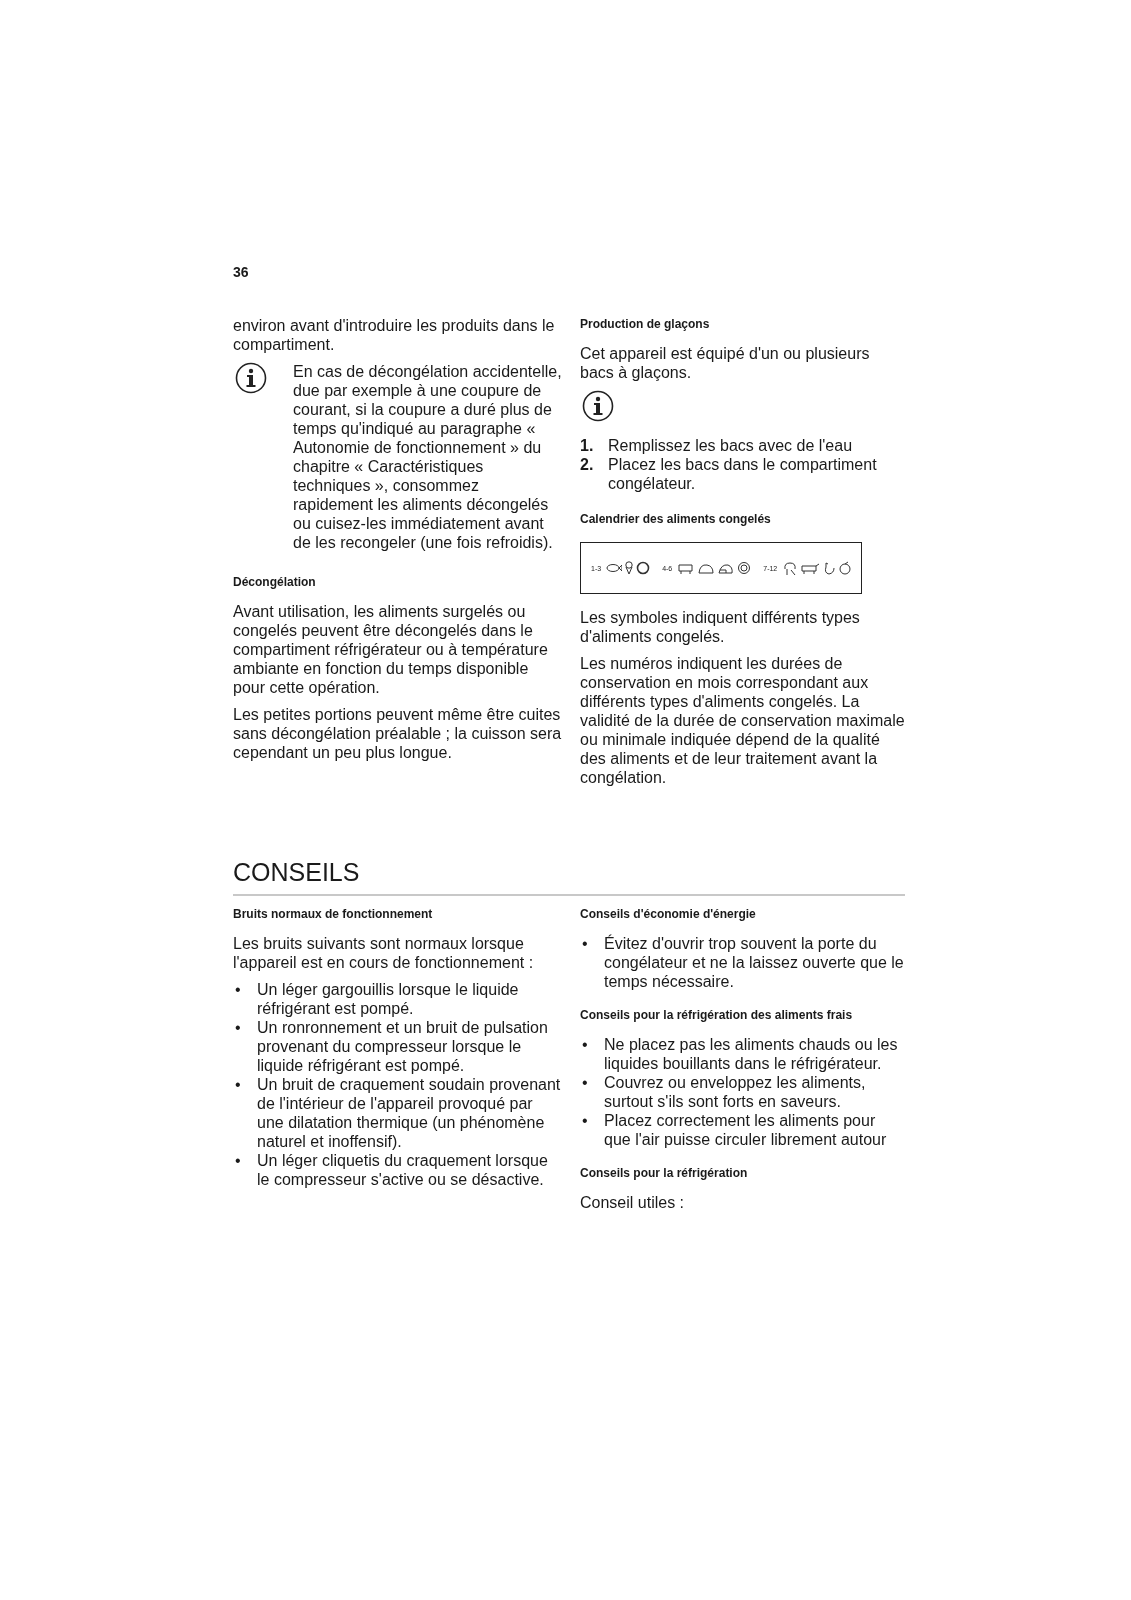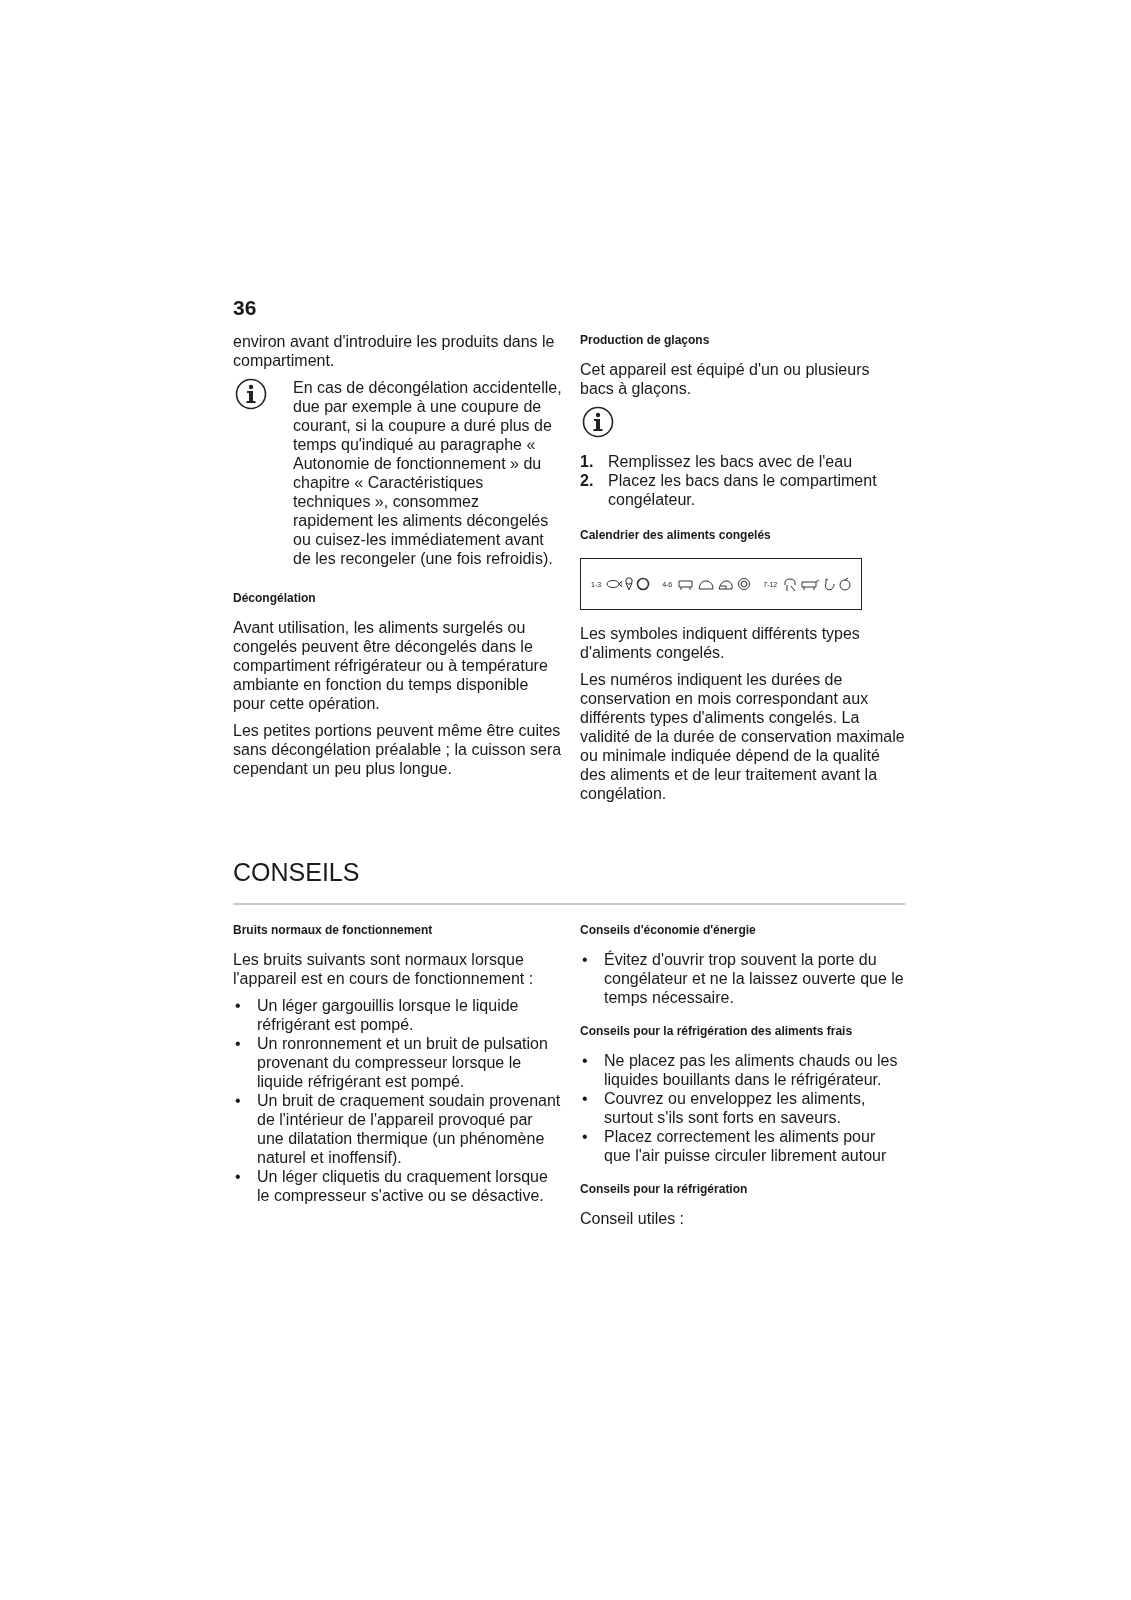--- a/index.html
+++ b/index.html
@@ -1,36 +1,36 @@
 <!DOCTYPE html>
 <html><head>
 <meta charset="utf-8">
 <style>
   html, body { margin:0; padding:0; background:#ffffff; }
   body { width:1131px; height:1600px; position:relative; font-family:"Liberation Sans", sans-serif; color:#1a1a1a; }
-  .page-num { position:absolute; left:233px; top:264px; font-size:21px; font-weight:bold;margin-top:32px; }
-  .col { position:absolute; width:330px; font-size:16px; line-height:19px;margin-top:16px; }
+  .page-num { position:absolute; left:233px; top:264px; font-size:14px; font-weight:bold; }
+  .col { position:absolute; width:330px; font-size:16px; line-height:19px; }
   .col-left { left:233px; top:316px; }
   .col-right { left:580px; top:314px; width:325px; }
   p { margin:0 0 8px 0; }
   h2 { font-size:12px; font-weight:bold; margin:0 0 9px 0; line-height:21px; }
   .note { display:flex; margin:6px 0 12px 0; }
   .note .ico { width:58px; flex:0 0 58px; padding-left:2px; }
   .note .ico svg { display:block; }
   .note .txt { flex:1; }
   ol.steps { list-style:none; padding:0; margin:4px 0 16px 0; }
   ol.steps li { display:flex; }
   ol.steps li .n { width:28px; flex:0 0 28px; font-weight:bold; }
   ul.bul { list-style:none; padding:0; margin:0 0 14px 0; }
   ul.bul li { display:flex; }
   ul.bul li .b { width:22px; flex:0 0 22px; padding-left:2px; }
   .calbox { border:1px solid #222; height:52px; margin:12px 0 14px 0; width:282px; display:flex; align-items:center; padding-left:10px; box-sizing:border-box; gap:12px; }
   .calgrp { display:flex; align-items:center; gap:2px; }
   .calgrp .lab { font-size:7px; margin-right:3px; }
-  .section-title { position:absolute; left:233px; top:858px; width:672px; font-size:25px; font-weight:normal; border-bottom:2px solid #c8c8c8; padding-bottom:17px; line-height:28px; }
+  .section-title { position:absolute; left:233px; top:858px; width:672px; font-size:25px; font-weight:normal; border-bottom:2px solid #c8c8c8; padding-bottom:8px; line-height:28px; }
   .col-left2 { left:233px; top:904px; width:330px; }
   .col-right2 { left:580px; top:904px; width:325px; }
 </style>
 </head>
 <body>
 
 <div class="page-num">36</div>
 
 <div class="col col-left">
   <p>environ avant d'introduire les produits dans le compartiment.</p>

